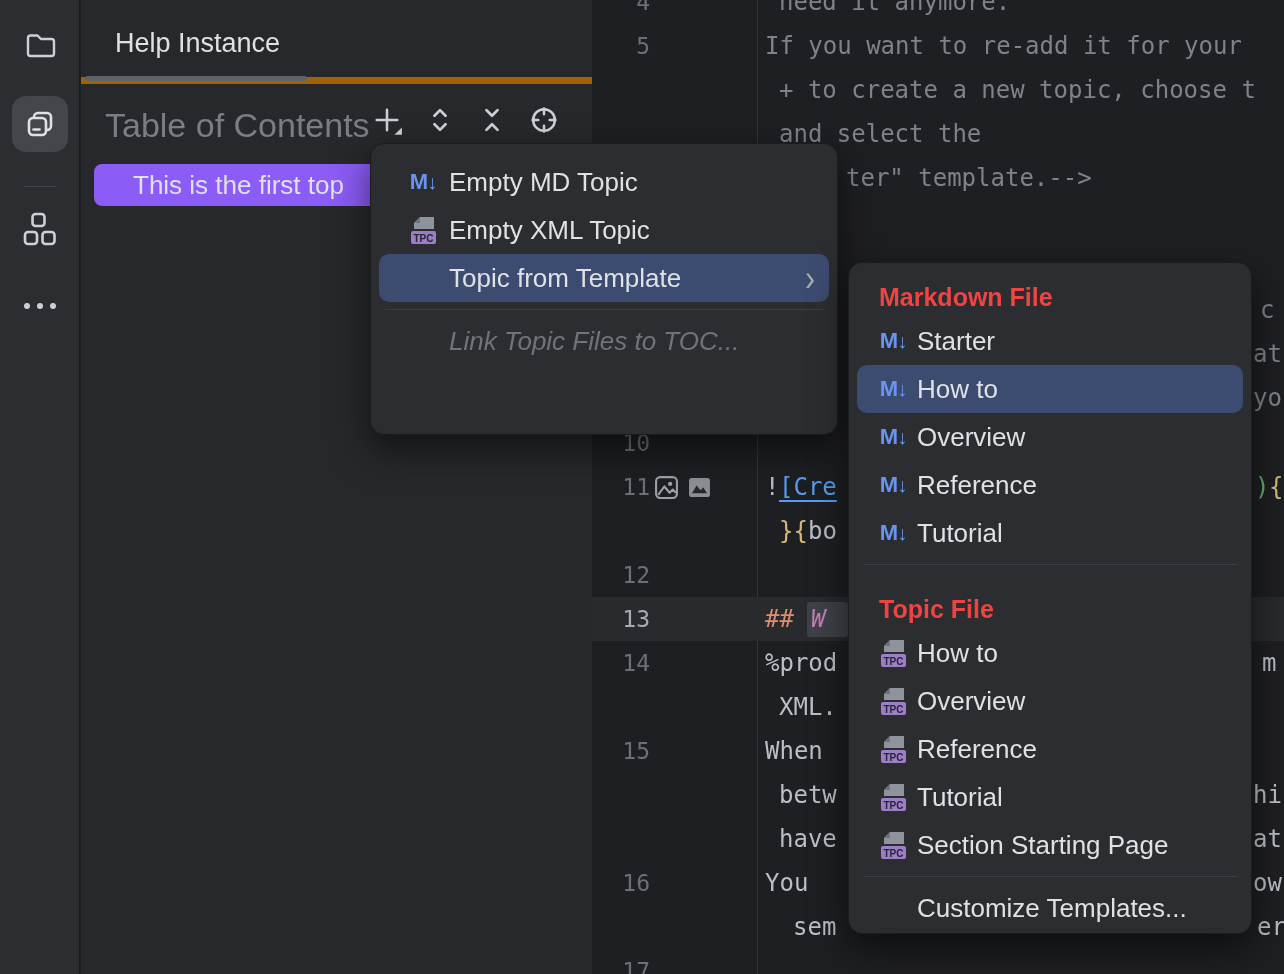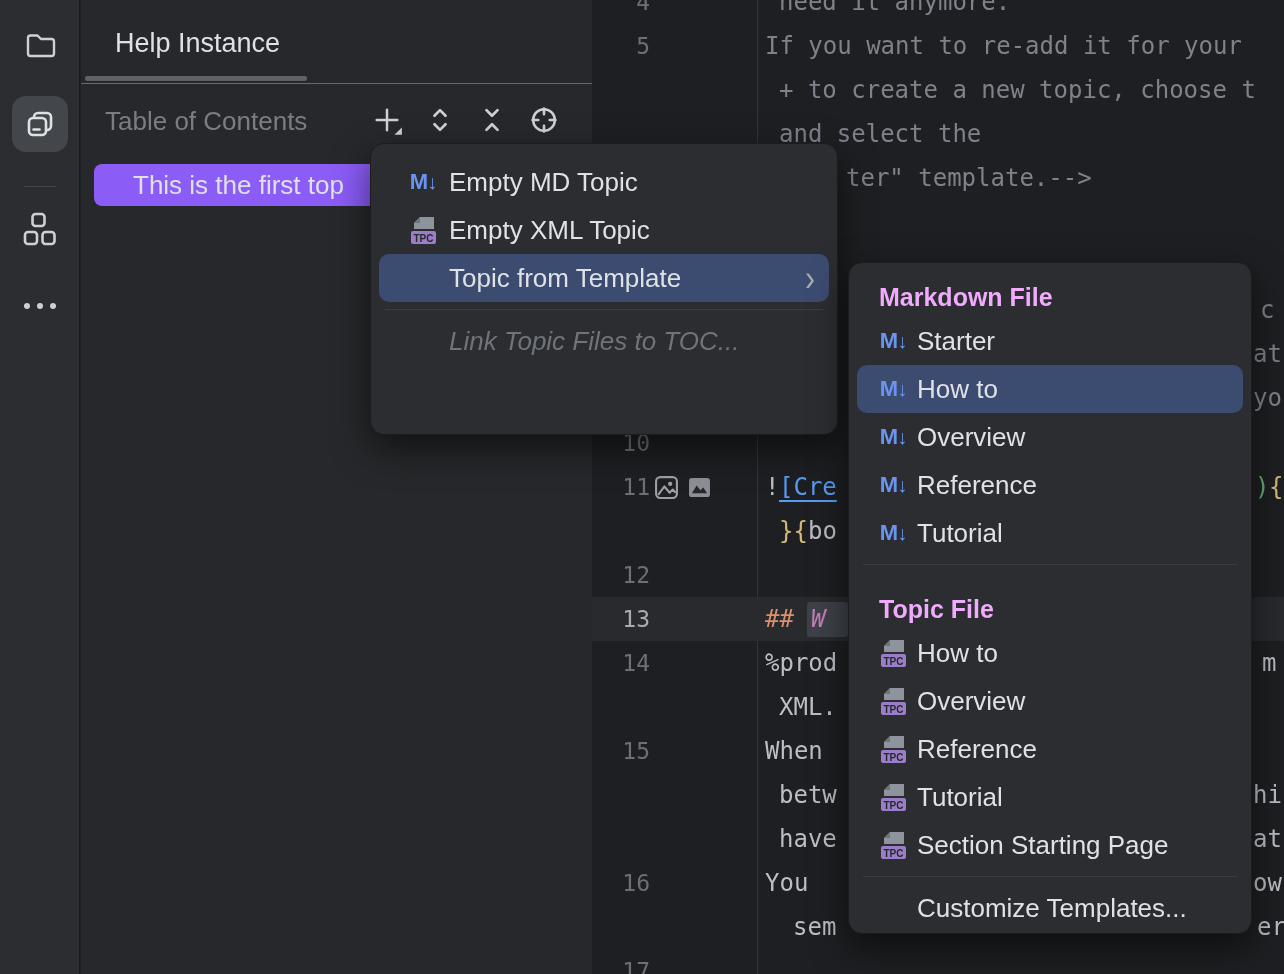--- a/index.html
+++ b/index.html
@@ -12,26 +12,26 @@
                   background:#2B2D30; border-right:1px solid #1A1B1D; z-index:5; }
   .act-btn { position:absolute; left:12px; width:56px; height:56px; border-radius:14px;
              display:flex; align-items:center; justify-content:center; }
   .act-btn.selected { background:#43464B; }
   .act-divider { position:absolute; left:24px; width:32px; height:1px; background:#43454A; }
 
   
   .toc-panel { position:absolute; left:81px; top:0; width:511px; height:974px;
                background:#26282B; z-index:4; }
   .panel-header { position:absolute; left:0; top:0; width:100%; height:84px;
-                  border-bottom:1px solid #a16207; }
+                  border-bottom:7px solid #a16207; }
   .panel-title { position:absolute; left:34px; top:28px; font-size:27px; color:#DFE1E5; }
   .tab-indicator { position:absolute; left:4px; top:76px; width:222px; height:5px;
                    background:#5F6368; border-radius:3px; }
   .toc-toolbar { position:absolute; left:0; top:84px; width:100%; height:72px; }
-  .toc-title { position:absolute; left:24px; top:22px; font-size:26px; color:#7A7D84; }
+  .toc-title { position:absolute; left:24px; top:22px; font-size:34px; color:#7A7D84; }
   .tbtn { position:absolute; top:18px; width:36px; height:36px; display:flex;
           align-items:center; justify-content:center; border-radius:8px; }
   .tree-item { position:absolute; left:13px; top:164px; width:352px; height:42px;
                background:#8b5cf6; border-radius:8px; overflow:hidden; }
   .tree-item span { position:absolute; left:39px; top:6px; font-size:26px; color:#DFE1E5;
                     white-space:nowrap; }
 
   
   .editor { position:absolute; left:592px; top:0; width:692px; height:974px;
             background:#1E1F22; overflow:hidden; z-index:1; }
@@ -64,21 +64,21 @@
   .mitem.selected { background:#3C4B70; }
   .mitem.disabled { color:#6F737A;font-style:italic; }
   .ico { width:28px; height:32px; margin-right:12px; display:flex; align-items:center;
          justify-content:center; flex:none; }
   #menu2 .mitem { padding-left:22px; }
   #menu2 .ico { margin-right:10px; }
   .mdico { color:#6B94F1; font-weight:800; font-size:22px; letter-spacing:-1px; }
   .mdico .arr { font-weight:600; font-size:20px; }
   .msep { height:1px; background:#3B3E43; margin:7px 14px; }
   .mheader { height:40px; display:flex; align-items:center; padding-left:30px;
-             font-size:25px; font-weight:700; color:#f0abfc; }
+             font-size:25px; font-weight:700; color:#ef4444; }
   .mheader.second { margin-top:24px; }
   .subarrow { margin-left:auto; color:#A7AAB0; font-size:30px; line-height:1;
               transform:scaleY(1.25); }
   svg { display:block; }
 </style>
 </head>
 <body>
 
 <div class="stage">
 

